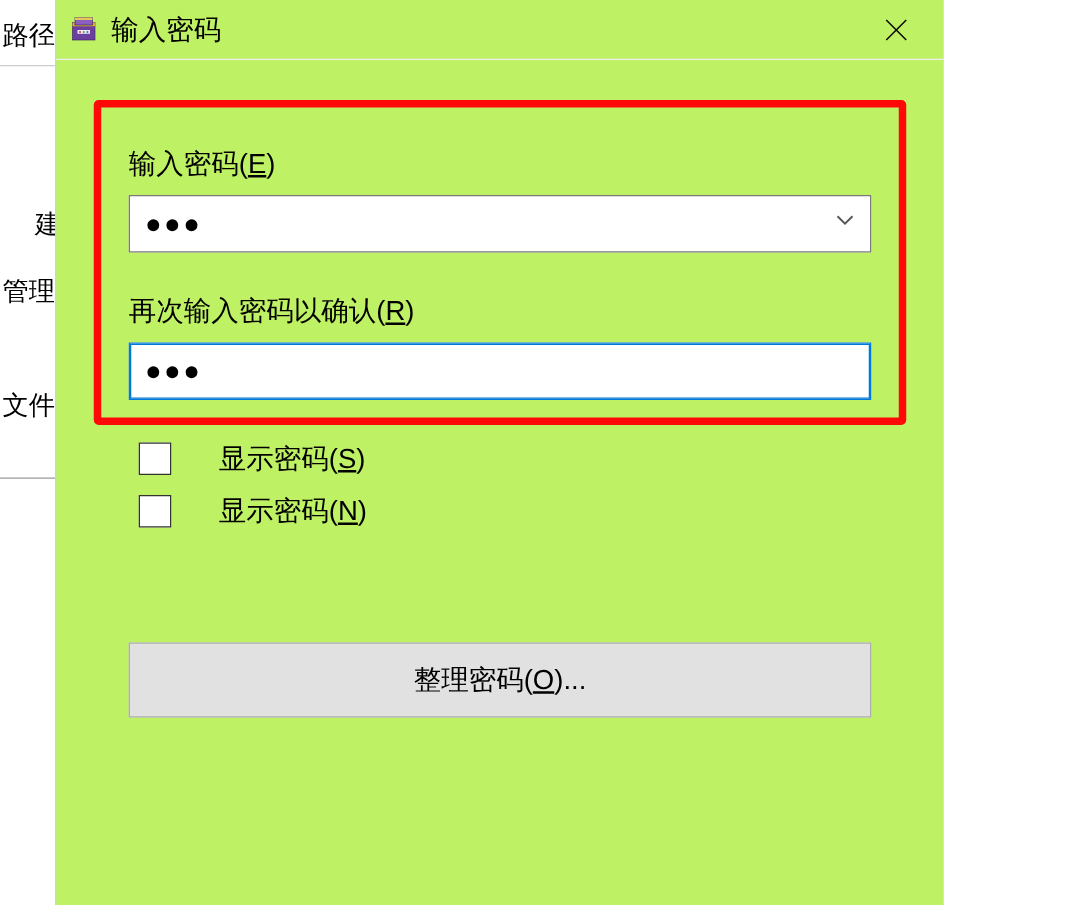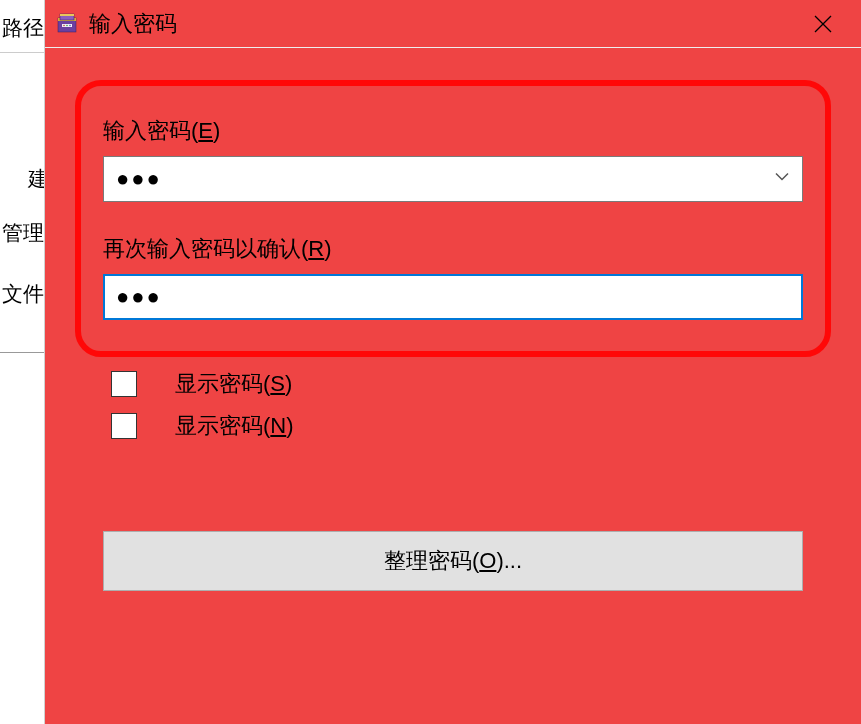--- a/index.html
+++ b/index.html
@@ -31,29 +31,29 @@
     }
     .bg-label {
       padding: 4px 2px;
       margin-bottom: 18px;
       white-space: nowrap;
       overflow: hidden;
     }
     .bg-label-1 { margin-top: 2px; border-bottom: 1px solid #ccc; padding-bottom: 10px;}
     .bg-label-2 { margin-top: 108px; padding-left: 28px; }
     .bg-label-3 { margin-top: 18px; }
-    .bg-label-4 { margin-top: 25px; }
+    .bg-label-4 { margin-top: 55px; }
     .bg-hr { border-top: 1px solid #999; margin-top: 40px; width: 48px;}
     .dialog {
       position: absolute;
       top: 0;
       left: 44px;
-      width: 817px;
+      width: 711px;
       height: 724px;
-      background: #ef4444;
+      background: #bef264;
       border-left: 1px solid #d0d0d0;
     }
     .titlebar {
       height: 48px;
       display: flex;
       align-items: center;
       padding: 0 8px 0 6px;
       border-bottom: 1px solid #eee;
     }
     .titlebar-icon {
@@ -84,22 +84,22 @@
       padding: 32px 30px 0 30px;
     }
     .subtitle {
       text-align: center;
       font-size: 22px;
       color: #000;
       margin-bottom: 50px;
     }
     .highlight-box {
       border: 6px solid #ff0808;
-      border-radius: 26px;
-      padding: 30px 22px 27px 22px;
+      border-radius: 4px;
+      padding: 30px 22px 10px 22px;
       margin-bottom: 12px;
     }
     .field-label {
       font-size: 22px;
       color: #000;
       margin-bottom: 10px;
     }
     .underline {
       text-decoration: underline;
     }

